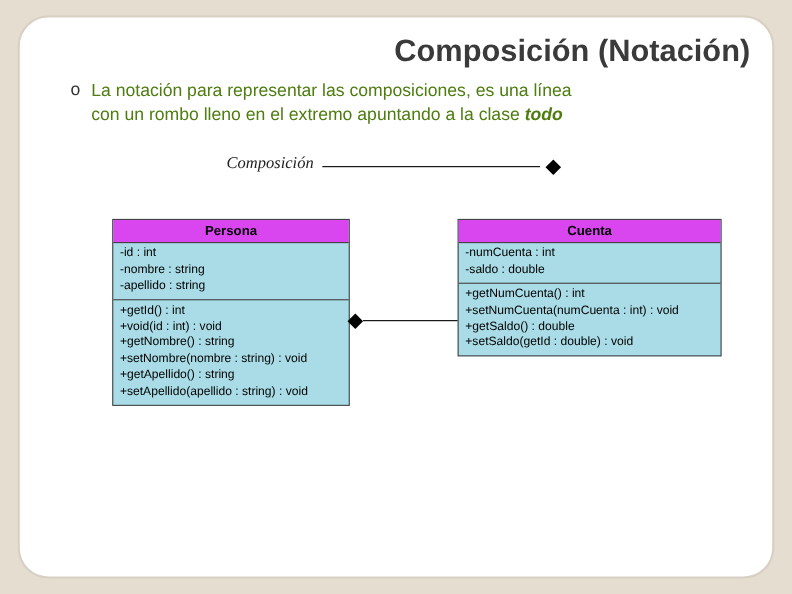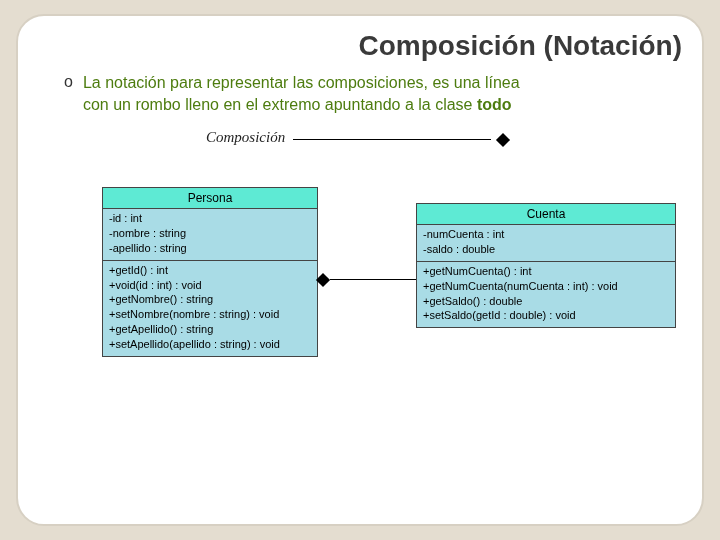--- a/index.html
+++ b/index.html
@@ -33,25 +33,25 @@
     margin: 2px 0 0 26px;
   }
   .bullet-mark {
     font-size: 16px; color: #333;
     margin-right: 10px; line-height: 1.3;
   }
   .bullet-text {
     font-size: 16px; color: #4d7c0f;
     line-height: 1.35;
   }
-  .strong { font-weight: bold; }
+  .strong { font-weight: bold; font-style: italic; }
 
   .diagram-area {
     position: relative;
-    margin-top: 8px;
+    margin-top: 20px;
     width: 100%; height: 360px;
   }
 
   .compo-label {
     position: absolute;
     left: 168px; top: 6px;
     font-family: Georgia, 'Times New Roman', serif;
     font-style: italic;
     font-size: 15px; color: #222;
   }
@@ -79,40 +79,40 @@
   .uml {
     position: absolute;
     border: 1.3px solid #444;
     background: #a9dce6;
     font-size: 11px;
     color: #000;
     box-sizing: border-box;
   }
   .uml .hdr {
     text-align: center;
-    font-weight: normal;
+    font-weight: bold;
     padding: 3px 0;
     border-bottom: 1.3px solid #444;
-    background: #5eead4;
+    background: #d946ef;
     font-size: 12px;
   }
   .uml .sec {
     border-bottom: 1.3px solid #444;
     padding: 2px 20px 4px 6px;
   }
   .uml .sec:last-child { border-bottom: none; }
   .uml .row { white-space: nowrap; line-height: 1.35; }
 
   .persona {
     left: 64px; top: 64px;
     width: 216px;
   }
   .cuenta {
-    left: 378px; top: 80px;
-    width: 260px;
+    left: 378px; top: 64px;
+    width: 240px;
   }
 
   .link {
     position: absolute;
     top: 150px;
     left: 280px;
     width: 98px; height: 14px;
   }
   .link .line {
     position: absolute;
@@ -165,21 +165,21 @@
     </div>
 
     <div class="uml cuenta">
       <div class="hdr">Cuenta</div>
       <div class="sec">
         <div class="row">-numCuenta : int</div>
         <div class="row">-saldo : double</div>
       </div>
       <div class="sec">
         <div class="row">+getNumCuenta() : int</div>
-        <div class="row">+getNumCuenta(numCuenta : int) : void</div>
+        <div class="row">+setNumCuenta(numCuenta : int) : void</div>
         <div class="row">+getSaldo() : double</div>
         <div class="row">+setSaldo(getId : double) : void</div>
       </div>
     </div>
 
     <div class="link">
       <div class="diamond"></div>
       <div class="line"></div>
     </div>
 

